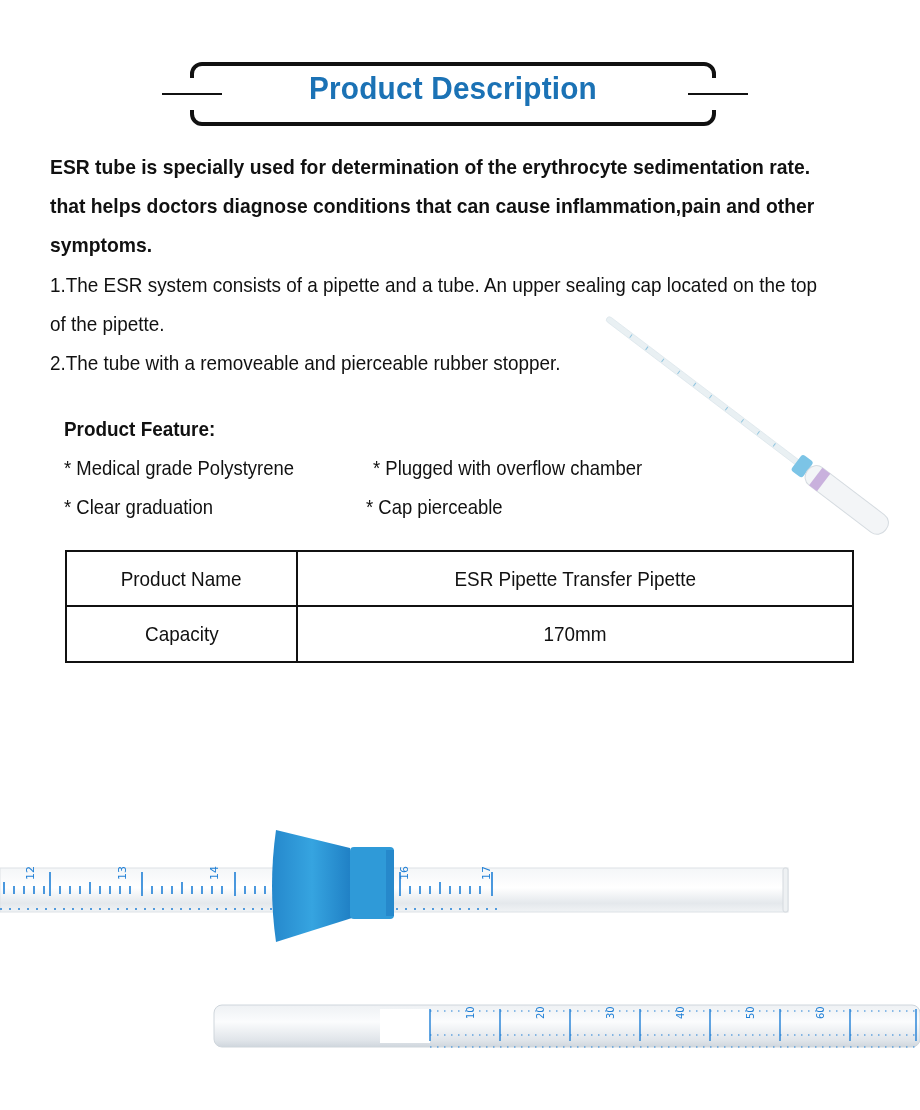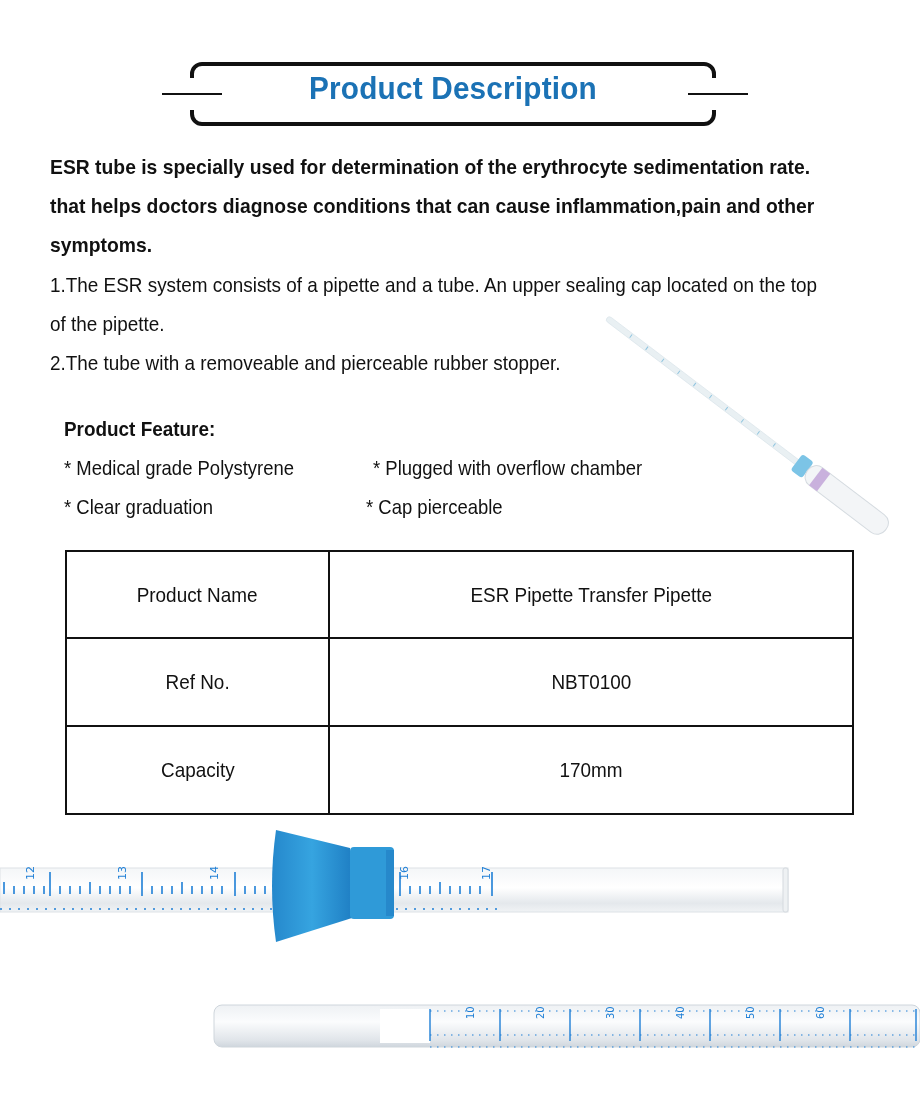--- a/index.html
+++ b/index.html
@@ -46,21 +46,21 @@
       font-size: 21px; white-space: nowrap;
       transform: scaleX(0.88); transform-origin: left;
     }
 
     
     table.spec {
       position: absolute; left: 65px; top: 550px; width: 789px;
       border-collapse: collapse; font-size: 21px;
     }
     table.spec td {
-      border: 2px solid #111; text-align: center; height: 53px; padding: 16px;
+      border: 2px solid #111; text-align: center; height: 53px; padding: 0;
     }
     table.spec td.k { width: 229px; }
     .cell-txt { display: inline-block; transform: scaleX(0.9); }
 
     
     .pipette-diag {
       left: 597px; top: 312px;
     }
   </style>
 </head>
@@ -105,24 +105,20 @@
 <div class="abs feat" style="left:64px; top:456px">* Medical grade Polystyrene</div>
 <div class="abs feat" style="left:373px; top:456px">* Plugged with overflow chamber</div>
 <div class="abs feat" style="left:64px; top:495px">* Clear graduation</div>
 <div class="abs feat" style="left:366px; top:495px">* Cap pierceable</div>
 
 <table class="spec">
   <tbody>
       <tr>
     <td class="k"><span class="cell-txt">Product Name</span></td>
     <td><span class="cell-txt">ESR Pipette Transfer Pipette</span></td>
-  </tr>
-  <tr>
-    <td class="k" style="height:54px"><span class="cell-txt">Ref No.</span></td>
-    <td><span class="cell-txt">NBT0100</span></td>
   </tr>
   <tr>
     <td class="k" style="height:54px"><span class="cell-txt">Capacity</span></td>
     <td><span class="cell-txt">170mm</span></td>
   </tr>
 </tbody>
   </table>
 
 <svg class="abs" style="left:0; top:820px" width="800" height="130" viewBox="0 0 800 130">
   <defs>

